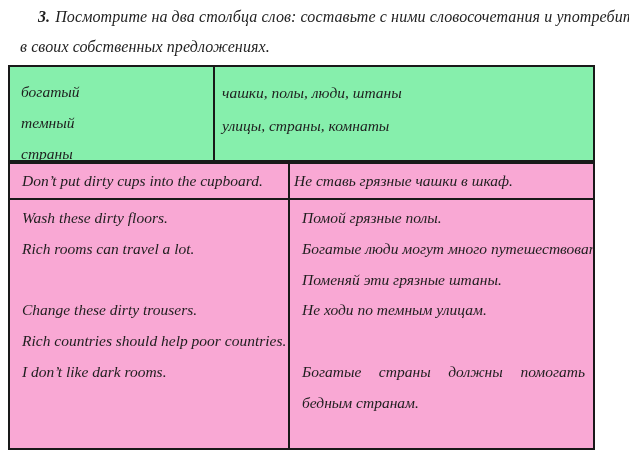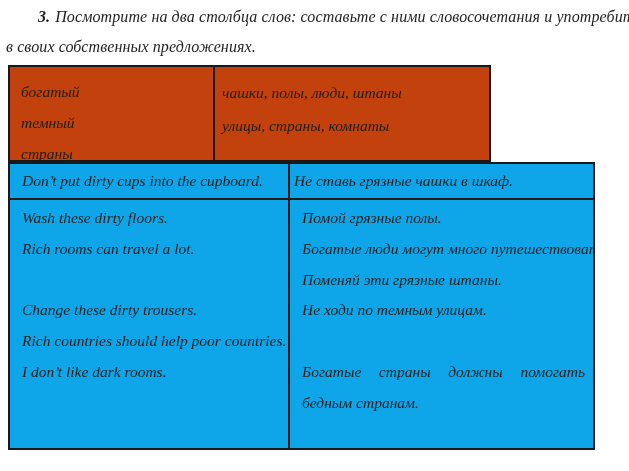--- a/index.html
+++ b/index.html
@@ -16,51 +16,51 @@
     color: #1e1e1e;
     font-size: 15.5px;
   }
   .instruction {
     position: absolute;
     white-space: nowrap;
     font-size: 16px;
     letter-spacing: 0.1px;
   }
   .instruction-l1 { left: 38px; top: 8px; }
-  .instruction-l2 { left: 6px;  top: 38px; }
+  .instruction-l2 { left: 20px;  top: 38px; }
   .task-num { font-weight: 700; margin-right: 5px; }
 
   
   .word-table {
     position: absolute;
     left: 8px; top: 65px;
-    width: 483px; height: 97px;
+    width: 587px; height: 97px;
     box-sizing: border-box;
     border: 2px solid #191919;
     display: grid;
     grid-template-columns: 205px 1fr;
-    background: #c2410c;
+    background: #86efac;
   }
   .wt-cell { box-sizing: border-box; padding-top: 9px; overflow: hidden; }
   .wt-left  { border-right: 2px solid #191919; padding-left: 11px; }
   .wt-right { padding-left: 7px; border-radius: 16px; }
   .wt-cell .line { line-height: 31px; min-height: 31px; white-space: nowrap; }
   .wt-right .line { line-height: 33px; min-height: 33px; }
 
   
   .sentence-table {
     position: absolute;
     left: 8px; top: 162px;
     width: 587px; height: 288px;
     box-sizing: border-box;
     border: 2px solid #191919;
     display: grid;
     grid-template-columns: 280px 1fr;
     grid-template-rows: 36px 1fr;
-    background: #0ea5e9;
+    background: #f9a8d4;
   }
   .st-cell { box-sizing: border-box; overflow: hidden; }
   .st-c1 { border-right: 2px solid #191919; }
   .st-r1 { border-bottom: 2px solid #191919; display: flex; align-items: center; }
   .st-r1 .line { white-space: nowrap; }
   .st-r1.st-c1 { padding-left: 12px; }
   .st-r1.st-c2 { padding-left: 4px; }
   .st-r2 { padding: 3px 8px 0 12px; }
   .st-r2.st-c1 { padding-right: 16px; }
   .st-r2 .line {

